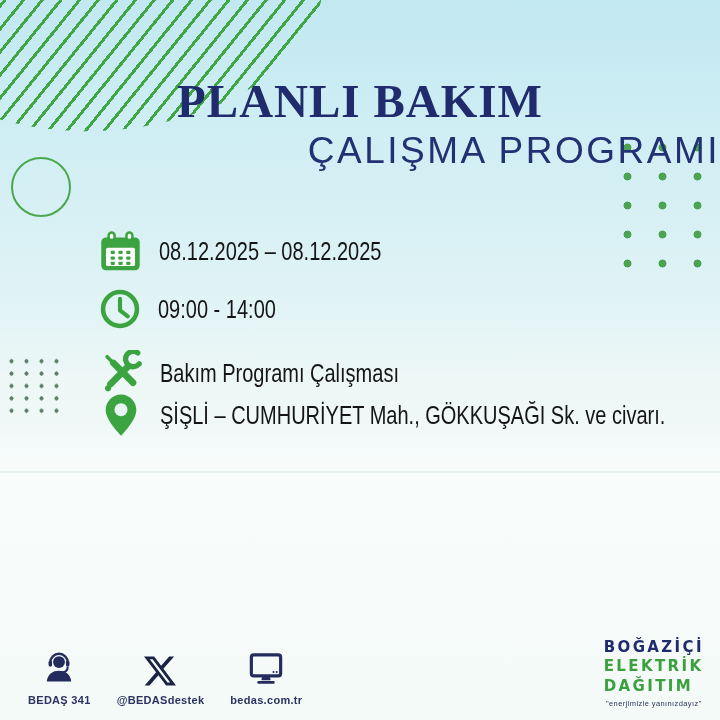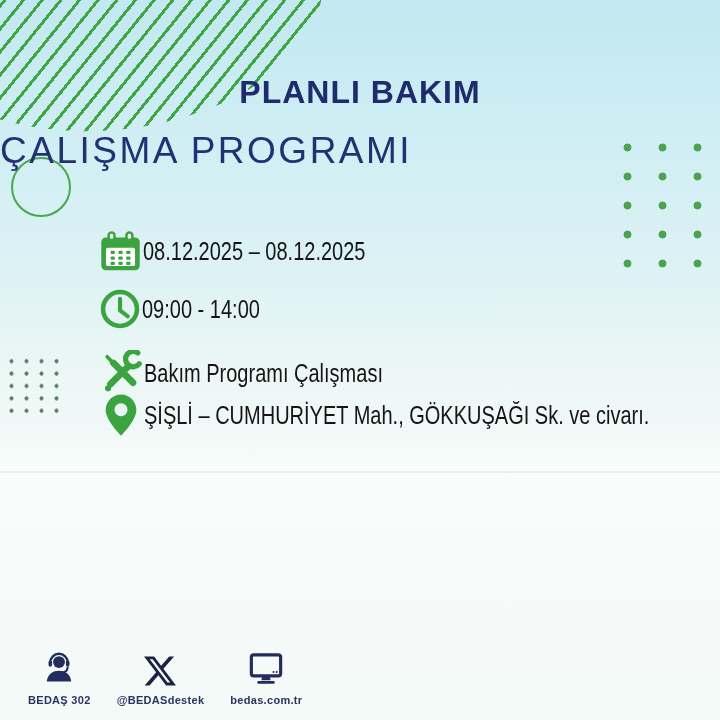--- a/index.html
+++ b/index.html
@@ -26,29 +26,29 @@
     background-size:15px 12.4px;
   }
   .fog{
     position:absolute;left:0;top:428px;width:720px;height:292px;
     background:linear-gradient(180deg,rgba(247,252,251,0) 0%,rgba(250,253,252,.85) 18%,rgba(247,251,250,.95) 40%,#f4faf8 100%);
   }
   .horizon{position:absolute;left:0;top:471px;width:720px;height:2px;background:rgba(190,214,214,.30);}
   
   .title1{
     position:absolute;left:0;top:74px;width:720px;text-align:center;
-    font-family:Liberation Sans, sans-serif;font-weight:800;font-size:32px;letter-spacing:1px;color:#202b6d;
+    font-family:Liberation Serif, serif;font-weight:800;font-size:47px;letter-spacing:1px;color:#202b6d;
   }
   .title2{
-    position:absolute;left:0;top:130px;width:720px;text-align:left;
+    position:absolute;left:0;top:130px;width:720px;text-align:right;
     font-weight:400;font-size:37px;letter-spacing:2.5px;color:#223173;
   }
   
   .info-list{position:absolute;left:98px;top:224px;width:620px;}
-  .info-row{position:absolute;left:0;display:flex;align-items:center;height:50px;}
+  .info-row{position:absolute;left:0;display:flex;align-items:center;gap:16px;height:50px;}
   .row-date{top:2px;}
   .row-time{top:60px;}
   .row-work{top:124px;}
   .row-loc{top:166px;}
   .info-icon{flex:0 0 auto;}
   .info-text{
     font-size:25px;color:#151515;white-space:nowrap;display:inline-block;
     transform:scaleX(.8);transform-origin:left center;
   }
   
@@ -134,21 +134,21 @@
     <div class="contact">
       <svg width="38" height="38" viewBox="0 0 48 48">
         <circle cx="24" cy="16.5" r="7.5" fill="#232c5c"></circle>
         <path d="M8.5,41 C10,31.5 16,27.5 24,27.5 C32,27.5 38,31.5 39.5,41 Z" fill="#232c5c"></path>
         <path d="M13,17 a11,11 0 0 1 22,0" fill="none" stroke="#232c5c" stroke-width="3"></path>
         <rect x="10.8" y="14.5" width="4.4" height="8" rx="2.2" fill="#232c5c"></rect>
         <rect x="32.8" y="14.5" width="4.4" height="8" rx="2.2" fill="#232c5c"></rect>
         <path d="M35,22.5 c0,5.5 -4.5,7.5 -9,7.5" fill="none" stroke="#232c5c" stroke-width="2.6"></path>
         <circle cx="25.5" cy="30" r="2" fill="#232c5c"></circle>
       </svg>
-      <span class="contact-label">BEDAŞ 302</span>
+      <span class="contact-label">BEDAŞ 341</span>
     </div>
 
     <div class="contact">
       <svg width="32" height="32" viewBox="0 0 24 24">
         <path fill="#1a2344" d="M18.901 1.153h3.68l-8.04 9.19L24 22.846h-7.406l-5.8-7.584-6.638 7.584H.474l8.6-9.83L0 1.154h7.594l5.243 6.932ZM17.61 20.644h2.039L6.486 3.24H4.298Z"></path>
       </svg>
       <span class="contact-label">@BEDASdestek</span>
     </div>
 
     <div class="contact">
@@ -157,14 +157,20 @@
         <circle cx="33.5" cy="29" r="1.3" fill="#232c5c"></circle>
         <circle cx="37.5" cy="29" r="1.3" fill="#232c5c"></circle>
         <path d="M19.5,34 h9 l1.5,5.5 h-12 z" fill="#232c5c"></path>
         <rect x="13" y="40.5" width="22" height="3.4" rx="1.6" fill="#232c5c"></rect>
       </svg>
       <span class="contact-label">bedas.com.tr</span>
     </div>
 
   </div>
 
+  <div class="brand">
+    <span class="brand-line brand-navy">BOĞAZİÇİ</span>
+    <span class="brand-line brand-green">ELEKTRİK</span>
+    <span class="brand-line brand-green">DAĞITIM</span>
+    <span class="brand-tagline">"enerjimizle yanınızdayız"</span>
+  </div>
 
 </div>
 
 </body></html>

